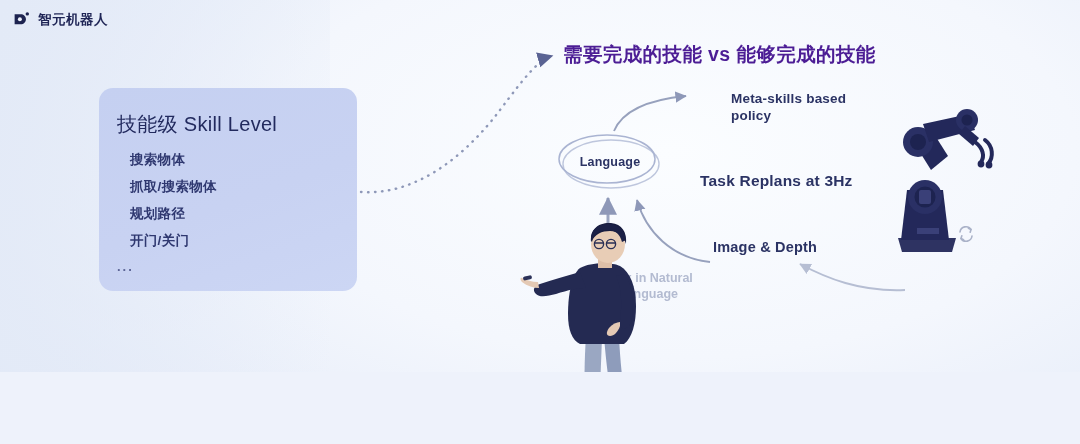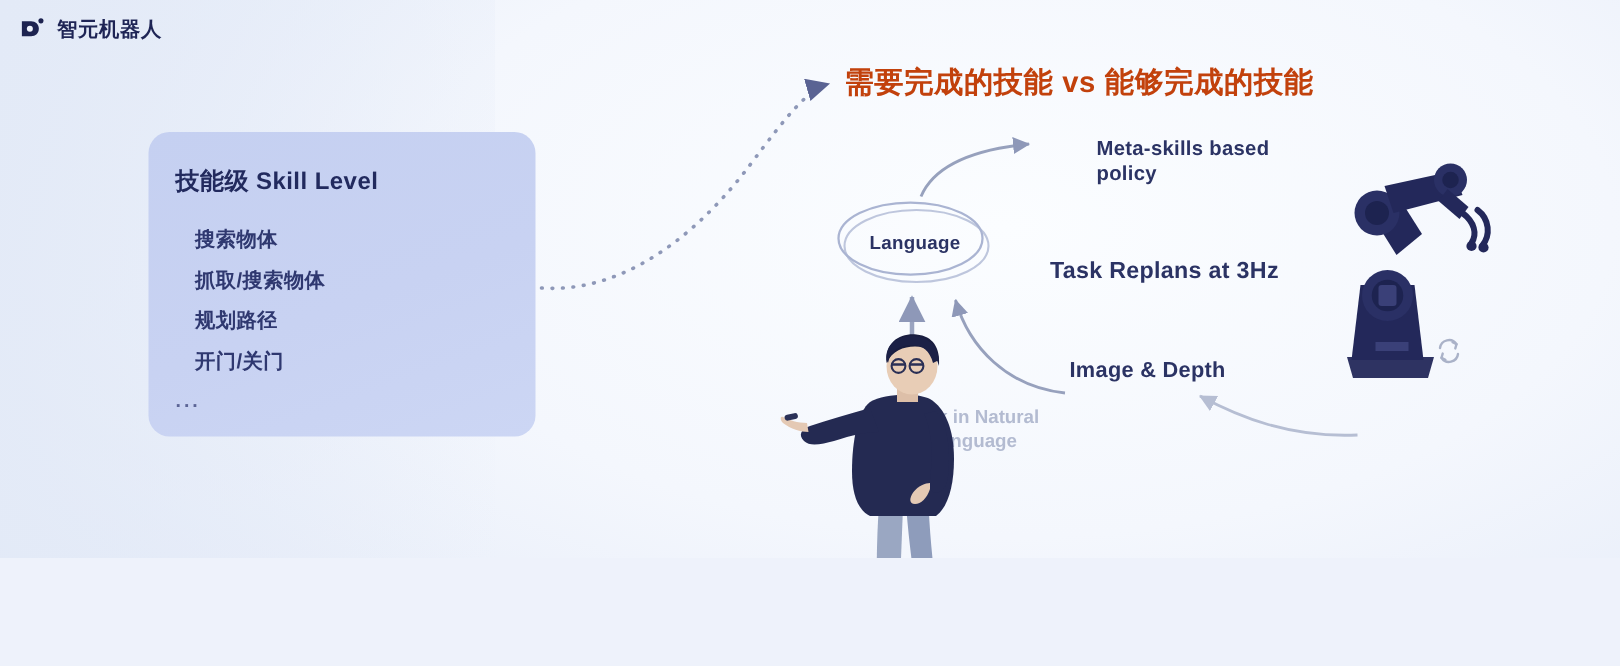--- a/index.html
+++ b/index.html
@@ -37,32 +37,32 @@
   .brand-text{font-size:13.5px;color:#1e2455;font-weight:700;letter-spacing:.5px;}
 
   
   .skill-card{
     position:absolute;left:99px;top:88px;width:258px;height:203px;
     background:linear-gradient(160deg,#c5d0f1 0%,#c8d2f2 55%,#ccd6f4 100%);
     border-radius:14px;
   }
   .skill-title{
     position:absolute;left:18px;top:23px;
-    font-size:16px;font-weight:700;color:#222a5e;letter-spacing:.3px;white-space:nowrap;
+    font-size:20px;font-weight:400;color:#222a5e;letter-spacing:.3px;white-space:nowrap;
   }
   .skill-list{position:absolute;left:18px;top:63px;}
   .skill-item{
     font-size:13.5px;color:#2f3870;font-weight:600;margin-bottom:9px;letter-spacing:.3px;margin-left:13px;
   }
   .skill-ellipsis{font-size:13px;color:#5c6596;font-weight:700;letter-spacing:2px;margin-top:4px;}
 
   
   .headline{
     position:absolute;left:563px;top:41px;
-    font-size:19.5px;font-weight:700;color:#c2410c;letter-spacing:.4px;white-space:nowrap;
+    font-size:19.5px;font-weight:700;color:#4c1d95;letter-spacing:.4px;white-space:nowrap;
   }
 
   
   .lbl{position:absolute;color:#2b3364;font-weight:700;letter-spacing:.2px;}
   .lbl-meta{left:695px;top:90px;font-size:13.5px;line-height:17px;width:130px;margin-left:36px;}
   .lbl-replans{left:700px;top:172px;font-size:15.5px;white-space:nowrap;}
   .lbl-imgdepth{left:713px;top:239px;font-size:14.5px;line-height:17px;}
   .lbl-robot{
     position:absolute;left:835px;top:221px;width:118px;
     font-size:12.5px;line-height:15px;font-weight:600;color:#aab2c8;letter-spacing:.2px;

